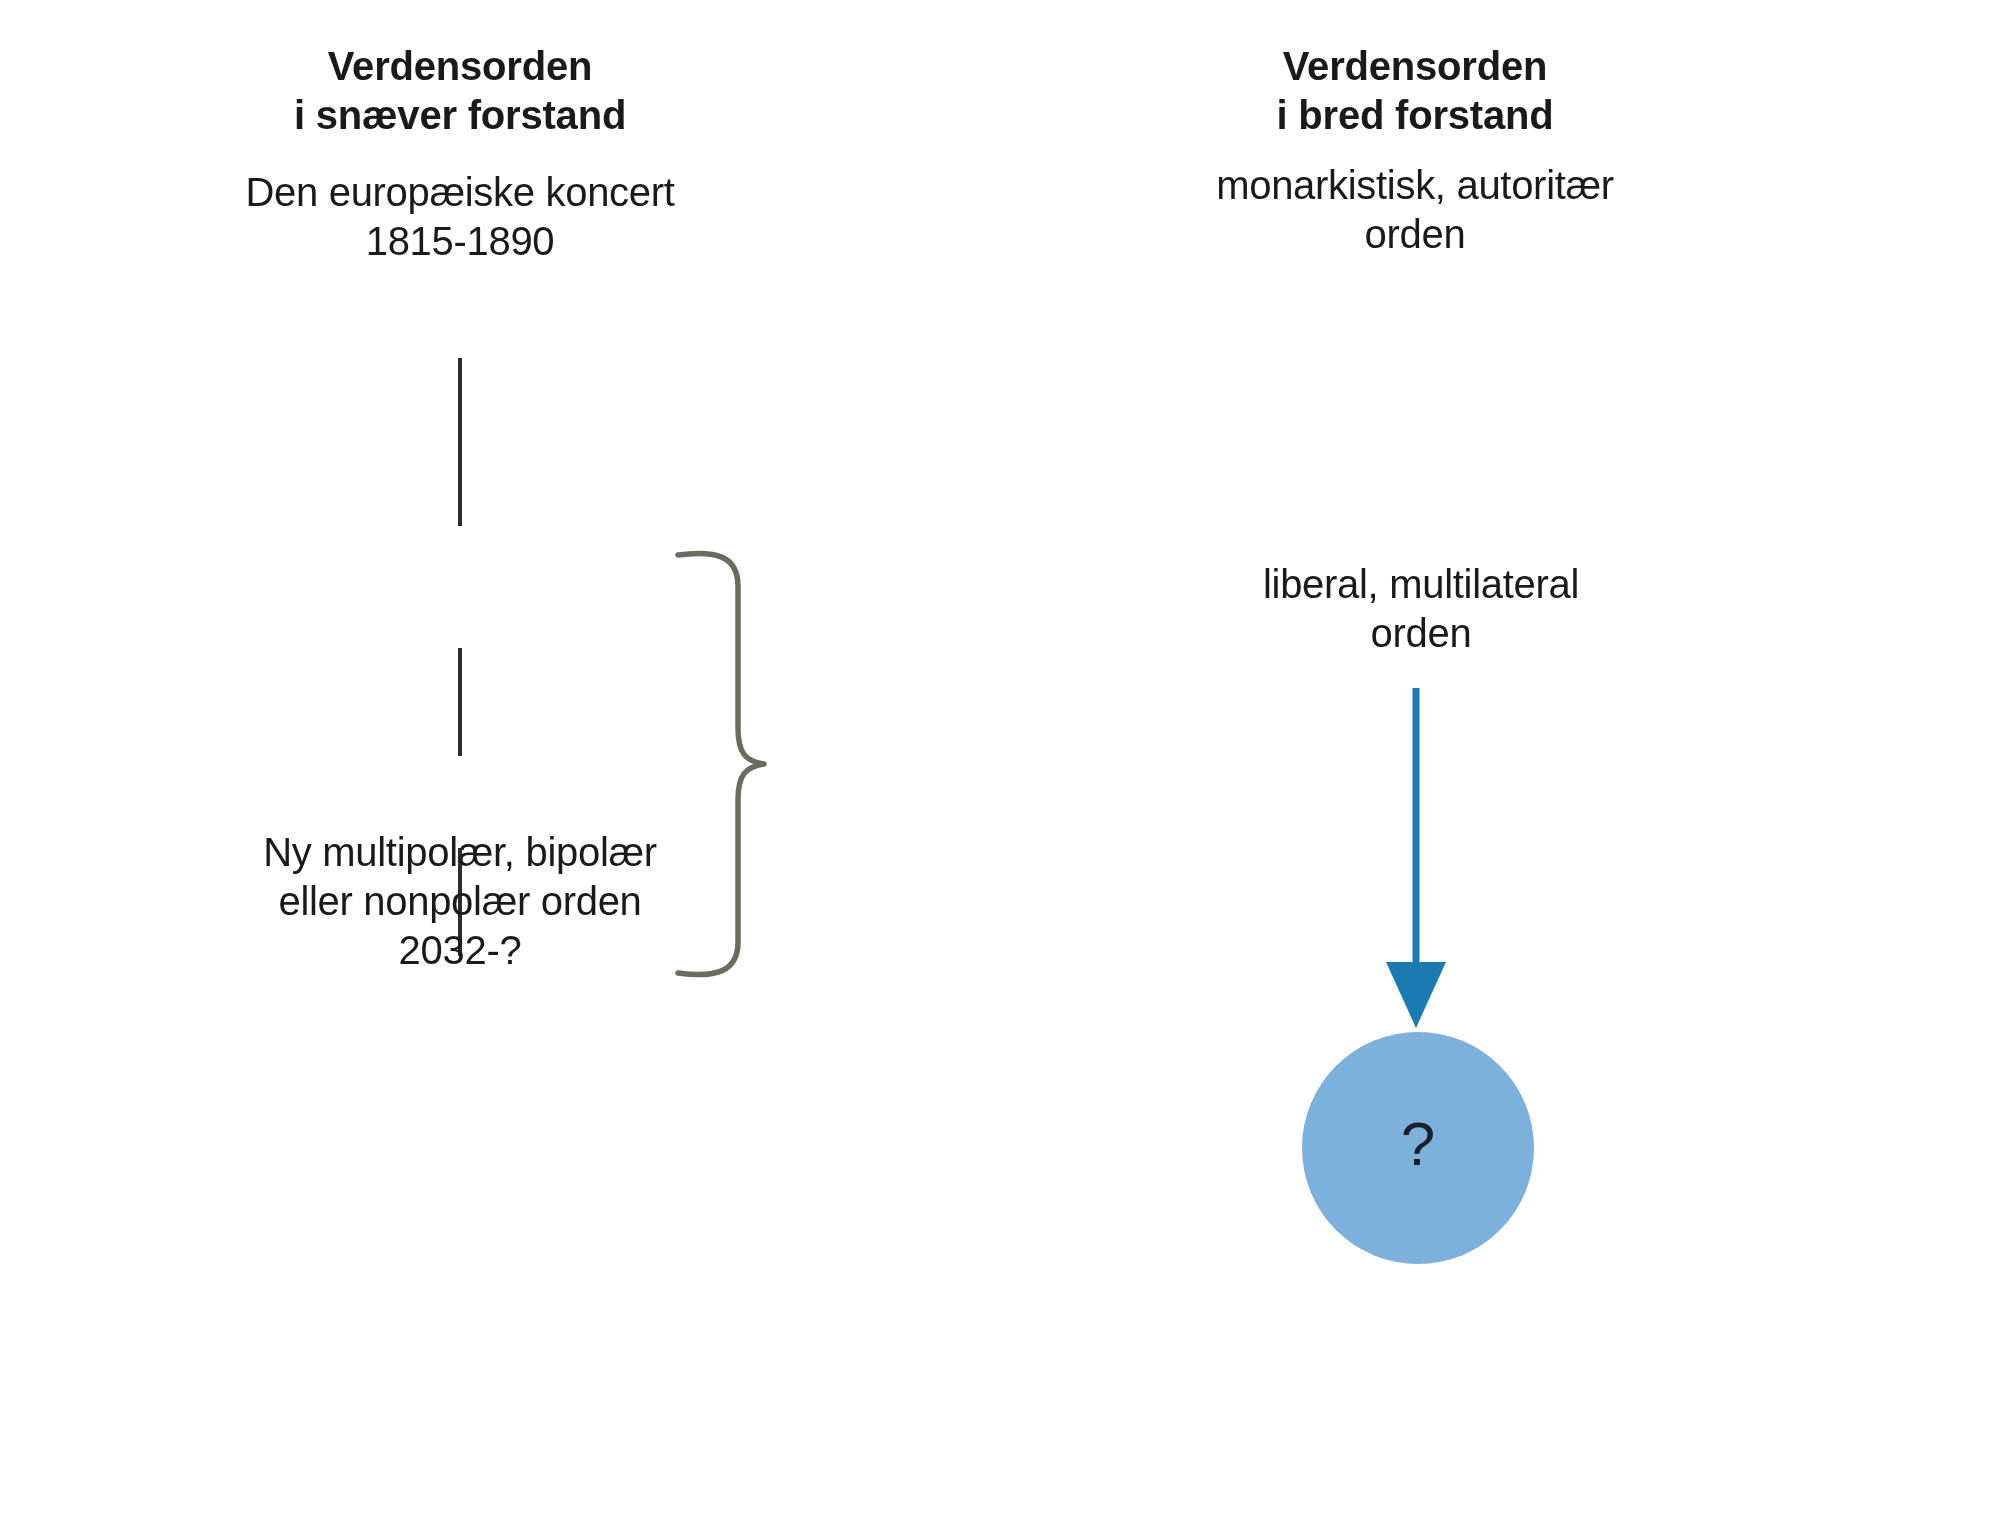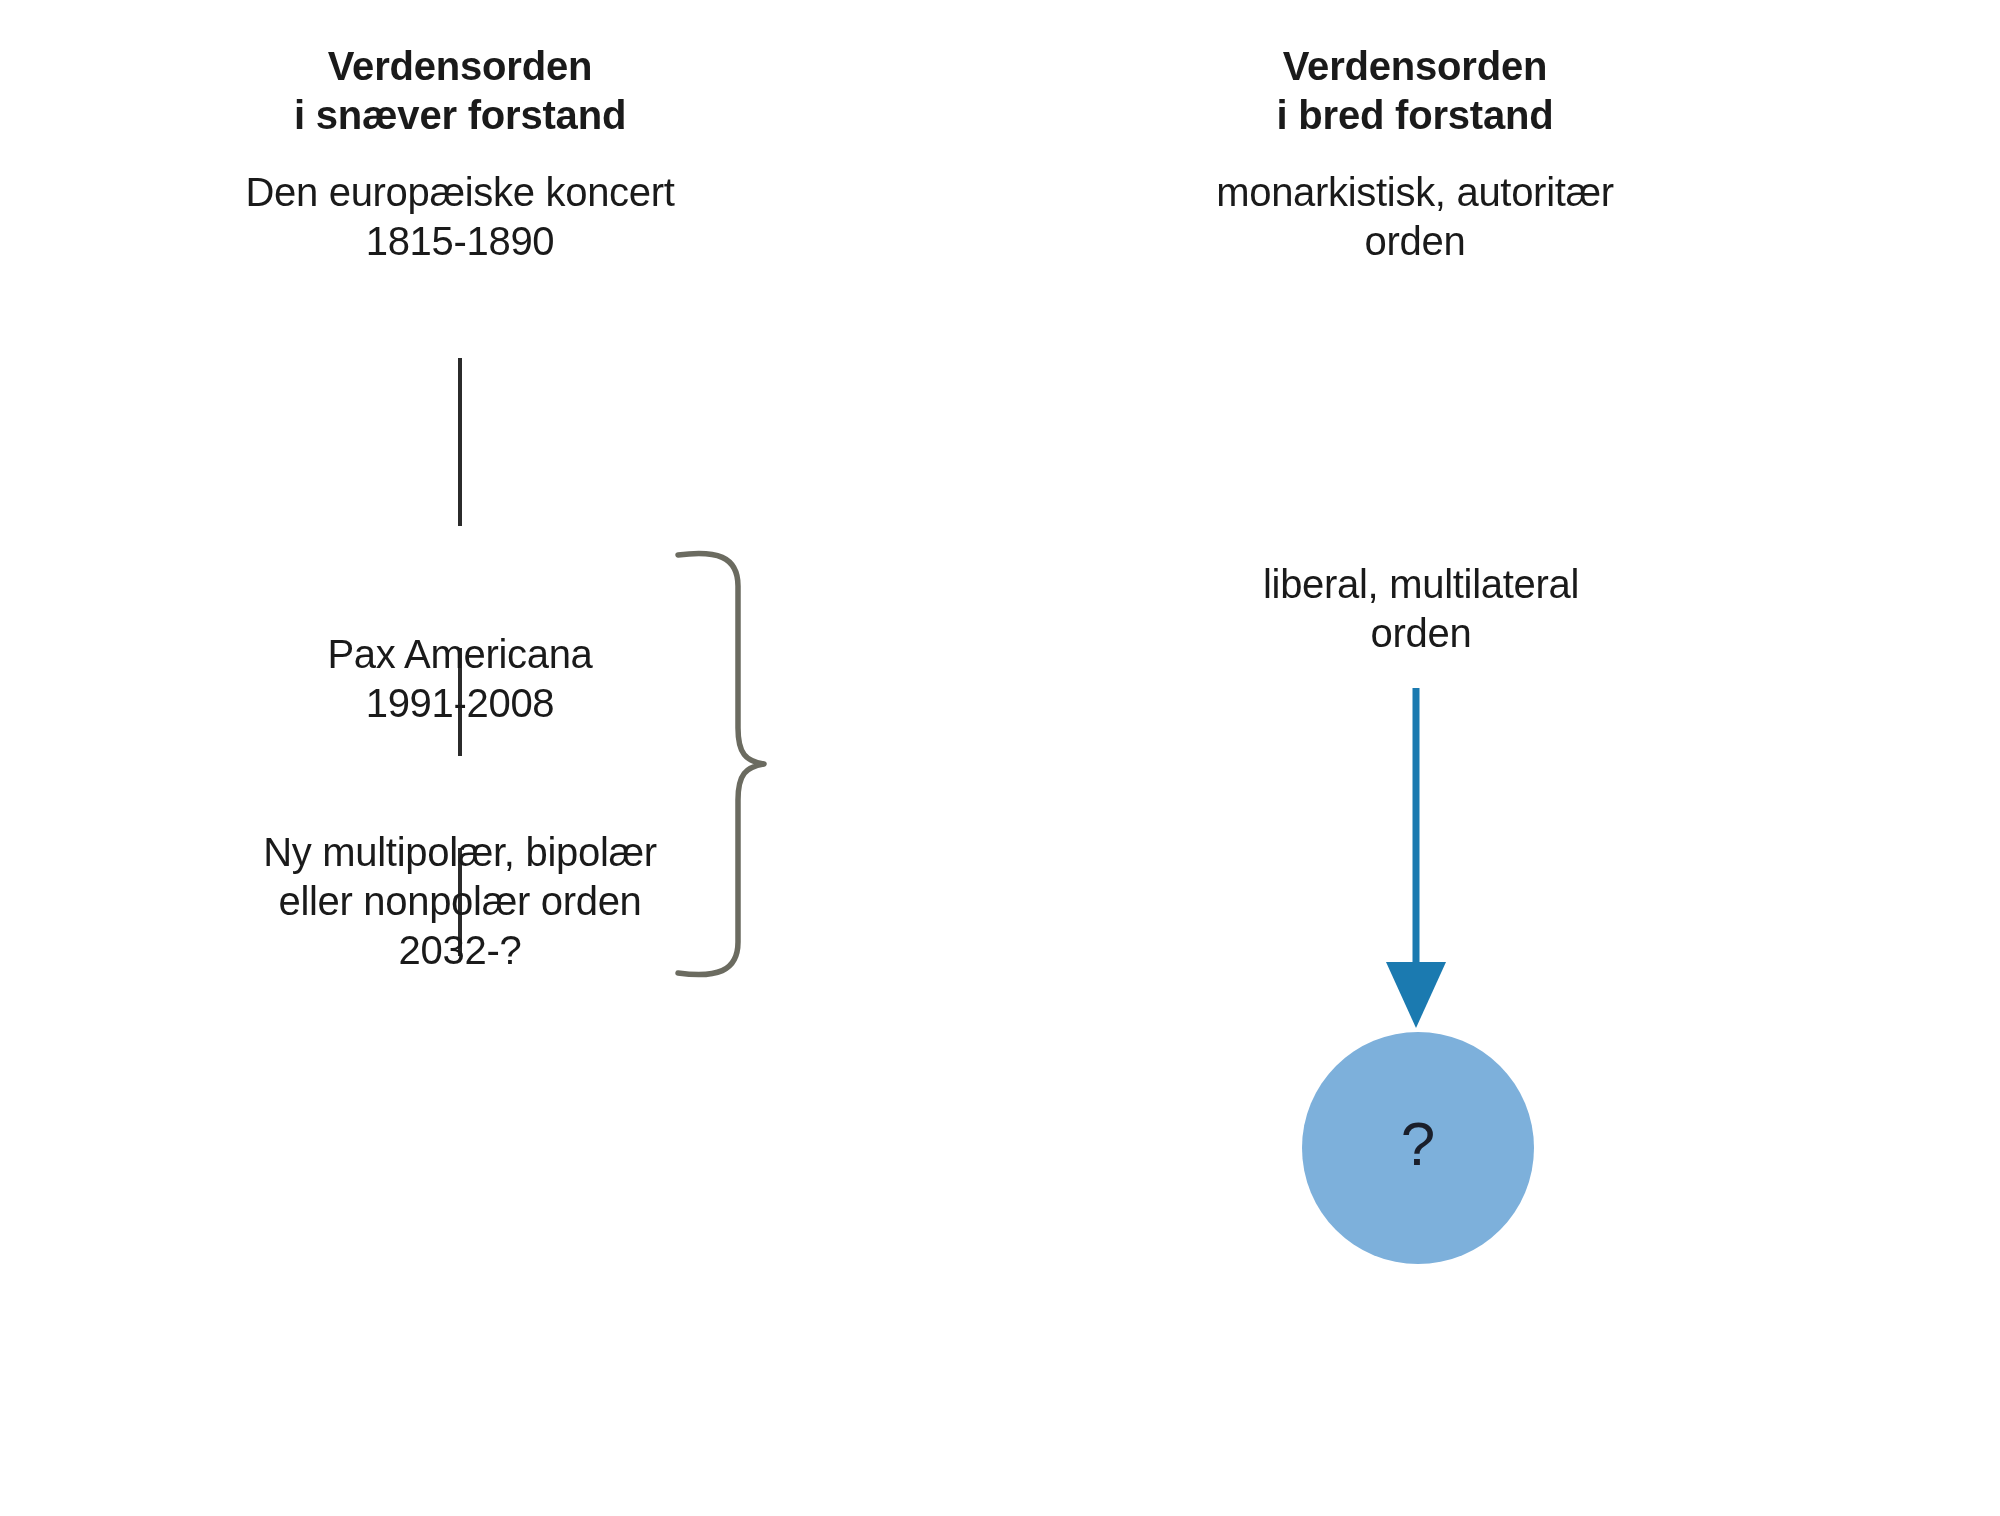--- a/index.html
+++ b/index.html
@@ -47,21 +47,21 @@
 
   
   #left-column-header  { left: 160px; top: 42px;   width: 600px; }
   #node-european-concert { left: 120px; top: 168px; width: 680px; }
   #node-cold-war       { left: 140px; top: 425px;  width: 640px; }
   #node-pax-americana  { left: 140px; top: 630px;  width: 640px; }
   #node-new-order      { left: 100px; top: 828px;  width: 720px; }
 
   
   #right-column-header { left: 1115px; top: 42px;  width: 600px; }
-  #node-monarchic      { left: 1080px; top: 168px; width: 670px; }
+  #node-monarchic      { left: 1080px; top: 161px; width: 670px; }
   #node-liberal        { left: 1091px; top: 560px; width: 660px; }
 
   
   .connector {
     position: absolute;
     width: 4px;
     background: #2b2b2b;
     left: 458px;
   }
   #connector-1 { top: 358px; height: 168px; }
@@ -120,22 +120,20 @@
 i snæver forstand</div>
 
   <div class="node body-text" id="node-european-concert">Den europæiske koncert
 1815-1890</div>
 
   <div class="connector" id="connector-1"></div>
 
 
   <div class="connector" id="connector-2"></div>
 
-  <div class="node body-text" id="node-pax-americana">Pax Americana
-1991-2008</div>
 
   <div class="connector" id="connector-3"></div>
 
   <div class="node body-text" id="node-new-order">Ny multipolær, bipolær
 eller nonpolær orden
 2032-?</div>
 
   <div id="brace-group">
     <svg width="120" height="436" viewBox="0 0 120 436" fill="none">
       <path d="M 14 9

